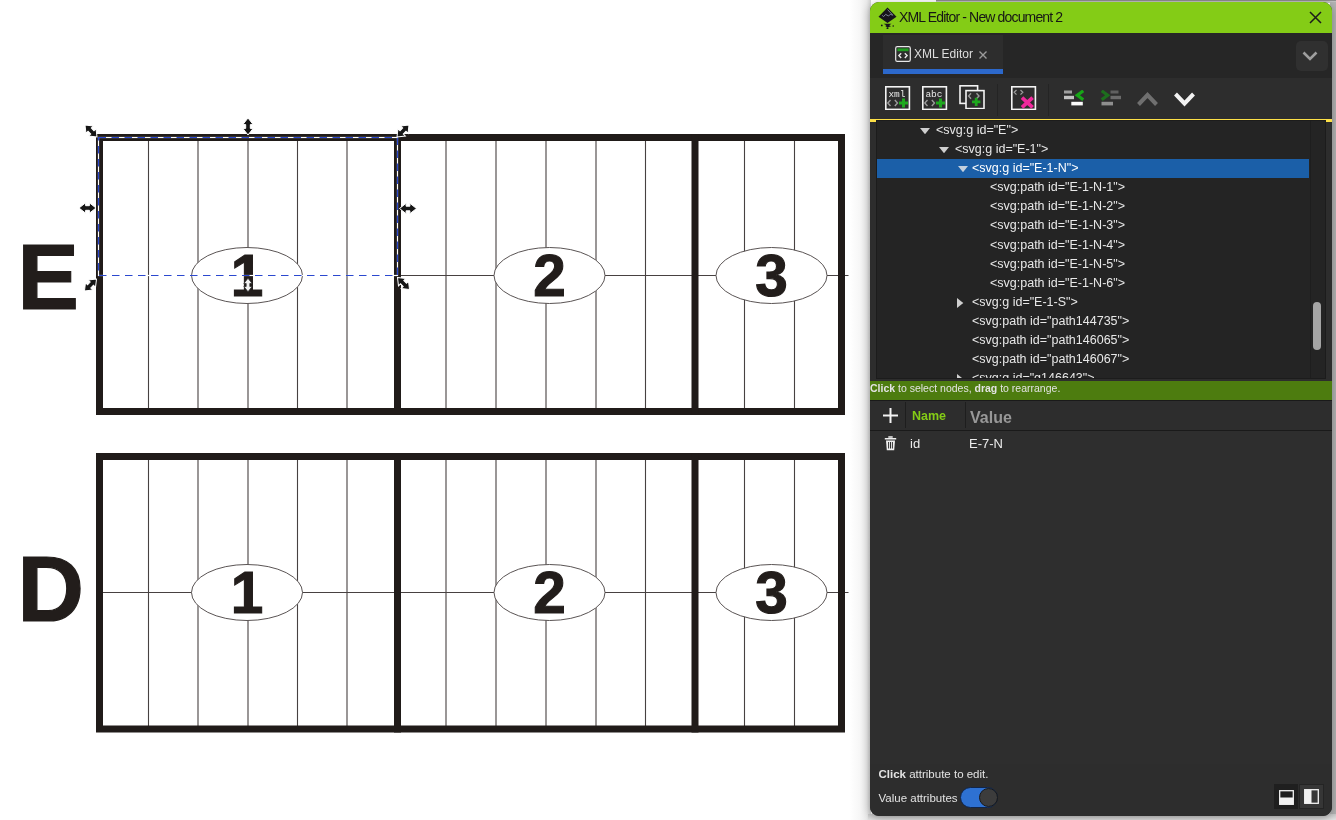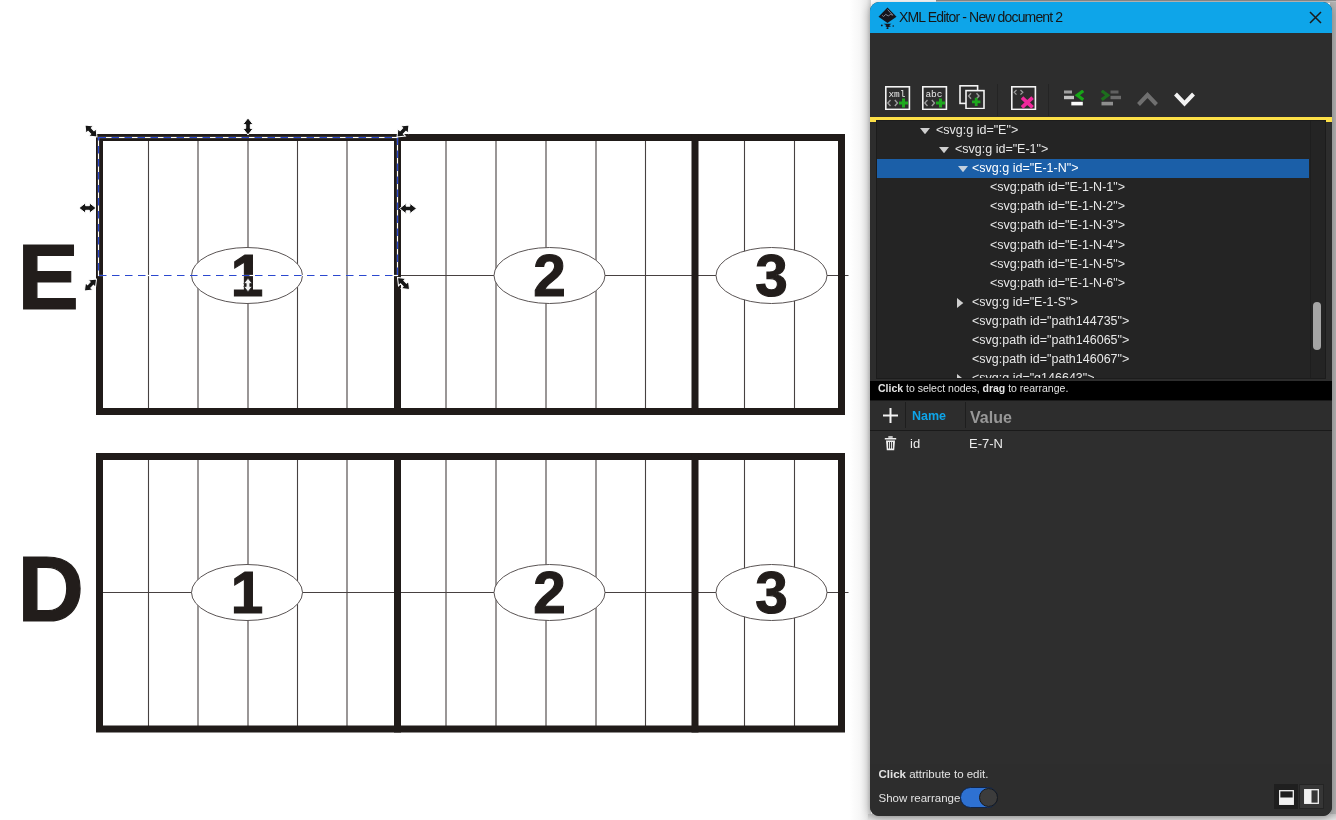--- a/index.html
+++ b/index.html
@@ -2,34 +2,34 @@
 <html><head>
 <meta charset="utf-8">
 <style>
   html,body{margin:0;padding:0;}
   body{width:1336px;height:820px;overflow:hidden;background:#ffffff;
        font-family:"Liberation Sans", sans-serif;position:relative;}
   .abs{position:absolute;}
   #win{position:absolute;left:870px;top:2px;width:462px;height:814px;
        border-radius:9px;overflow:hidden;background:#2d2d2d;
        box-shadow:0 2px 10px rgba(0,0,0,0.32);}
-  #titlebar{position:absolute;left:0;top:0;width:100%;height:31px;background:#0ea5e9;}
+  #titlebar{position:absolute;left:0;top:0;width:100%;height:31px;background:#84cc16;}
   #titletext{position:absolute;left:29px;top:7px;font-size:14px;letter-spacing:-0.85px;color:#161616;}
   #tabbar{position:absolute;left:0;top:31px;width:100%;height:45px;background:#262626;}
   #tab{position:absolute;left:13px;top:2px;width:120px;height:39px;background:#2d2d2d;}
   #tabunderline{position:absolute;left:13px;top:36px;width:120px;height:5px;background:#2c68cb;}
   #toolbar{position:absolute;left:0;top:76px;width:100%;height:44px;background:#2d2d2d;
-           border-bottom:5px solid #fde047;box-sizing:border-box;}
+           border-bottom:3px solid #fde047;box-sizing:border-box;}
   .tbtn{position:absolute;top:8px;}
   #tree{position:absolute;left:6px;top:118px;width:450px;height:259px;background:#242424;
         border:1px solid #1c1c1c;box-sizing:border-box;overflow:hidden;}
   .trow{position:absolute;left:0;width:100%;height:19px;font-size:12.5px;color:#e8e8e8;
         white-space:pre;line-height:19px;}
-  #status{position:absolute;left:0;top:379px;width:100%;height:19px;background:#000000;
-          font-size:10.5px;color:#e3e3e3;line-height:15px;padding-left:8px;box-sizing:border-box;}
+  #status{position:absolute;left:0;top:379px;width:100%;height:19px;background:#4d7c0f;
+          font-size:10.5px;color:#e3e3e3;line-height:15px;box-sizing:border-box;}
   #attrhead{position:absolute;left:0;top:398px;width:100%;height:31px;background:#2d2d2d;
             border-top:1px solid #1a1a1a;border-bottom:1px solid #1a1a1a;box-sizing:border-box;}
   #attrbody{position:absolute;left:0;top:429px;width:100%;height:333px;background:#2e2e2e;}
   #bottominfo{position:absolute;left:0;top:762px;width:100%;height:52px;background:#2d2d2d;}
 </style>
 </head>
 <body>
 
 <svg id="canvas" class="abs" style="left:0;top:0" width="871" height="820" viewBox="0 0 871 820">
   <defs>
@@ -158,20 +158,42 @@
       <circle cx="10.5" cy="21.2" r="1" fill="#16151c"></circle>
     </svg>
 
     <div id="titletext">XML Editor - New document 2</div>
 
     <svg class="abs" style="left:439px;top:9px" width="13" height="13" viewBox="0 0 13 13">
       <path d="M1 1 L12 12 M12 1 L1 12" stroke="#1b1b1b" stroke-width="1.5" fill="none"></path>
     </svg>
   </div>
 
+  <div id="tabbar">
+
+    <div id="tab"></div>
+    <div id="tabunderline"></div>
+
+    <svg class="abs" style="left:25px;top:13px" width="16" height="16" viewBox="0 0 16 16">
+      <rect x="0.7" y="0.7" width="14.6" height="14.6" rx="1.6" fill="none" stroke="#e8e8e8" stroke-width="1.2"></rect>
+      <rect x="2.4" y="2.4" width="11.2" height="2.8" fill="#1f9e1f"></rect>
+      <path d="M6.2 7.2 L3.9 9.6 L6.2 12 M9.8 7.2 L12.1 9.6 L9.8 12" fill="none" stroke="#e8e8e8" stroke-width="1.4"></path>
+    </svg>
+
+    <div class="abs" style="left:44px;top:14px;font-size:12px;color:#dedede">XML Editor</div>
+
+    <svg class="abs" style="left:108px;top:17px" width="10" height="10" viewBox="0 0 10 10">
+      <path d="M1.5 1.5 L8.5 8.5 M8.5 1.5 L1.5 8.5" stroke="#9b9b9b" stroke-width="1.4" fill="none"></path>
+    </svg>
+
+    <div class="abs" style="left:426px;top:8px;width:32px;height:30px;background:#303030;border-radius:5px"></div>
+    <svg class="abs" style="left:432px;top:18px" width="16" height="10" viewBox="0 0 16 10">
+      <path d="M1.5 1.5 L8 8 L14.5 1.5" fill="none" stroke="#9e9e9e" stroke-width="2.6"></path>
+    </svg>
+  </div>
 
   <div id="toolbar">
     <div class="abs" style="left:126.5px;top:6px;width:1.5px;height:32px;background:#242424"></div>
     <div class="abs" style="left:177.5px;top:6px;width:1.5px;height:32px;background:#242424"></div>
 
     <svg class="tbtn abs" style="left:15px" width="26" height="24" viewBox="0 0 26 24">
       <rect x="0.8" y="0.8" width="23.6" height="22.6" fill="none" stroke="#f4f4f4" stroke-width="1.6"></rect>
       <text x="3.4" y="10.6" font-size="9.5" fill="#e8e8e8" font-family="Liberation Mono, monospace">xml</text>
       <path d="M5.5 14 L2.8 17 L5.5 20 M9.8 14 L12.5 17 L9.8 20" fill="none" stroke="#9a9a9a" stroke-width="1.4"></path>
       <path d="M18.5 12.5 V21.5 M14 17 H23" stroke="#1ea81e" stroke-width="3"></path>
@@ -270,21 +292,21 @@
   <div id="status"><b>Click</b> to select nodes, <b>drag</b> to rearrange.</div>
 
   <div id="attrhead"></div>
 
   <svg class="abs" style="left:12px;top:405px" width="17" height="17" viewBox="0 0 17 17">
     <path d="M8.5 1 V16 M1 8.5 H16" stroke="#f2f2f2" stroke-width="2" fill="none"></path>
   </svg>
 
   <div class="abs" style="left:35px;top:400px;width:1px;height:26px;background:#1e1e1e"></div>
 
-  <div class="abs" style="left:42px;top:407px;font-size:12.5px;font-weight:bold;color:#0ea5e9">Name</div>
+  <div class="abs" style="left:42px;top:407px;font-size:12.5px;font-weight:bold;color:#84cc16">Name</div>
 
   <div class="abs" style="left:94.5px;top:400px;width:1px;height:26px;background:#1e1e1e"></div>
 
   <div class="abs" style="left:100px;top:407px;font-size:16px;font-weight:bold;color:#989898">Value</div>
 
   <div id="attrbody"></div>
 
   <svg class="abs" style="left:14px;top:434px" width="13" height="15" viewBox="0 0 13 15">
     <path d="M4.3 1 H8.7 M0.8 2.8 H12.2" stroke="#efefef" stroke-width="1.5" fill="none"></path>
     <path d="M2 4.4 L2.8 14.2 H10.2 L11 4.4 Z" fill="#efefef"></path>
@@ -292,21 +314,21 @@
   </svg>
 
   <div class="abs" style="left:40px;top:434px;font-size:13px;color:#ececec">id</div>
 
   <div class="abs" style="left:99px;top:434px;font-size:13px;color:#ececec">E-7-N</div>
 
   <div id="bottominfo"></div>
 
   <div class="abs" style="left:8.5px;top:766px;font-size:11.5px;color:#e3e3e3"><b>Click</b> attribute to edit.</div>
 
-  <div class="abs" style="left:8.5px;top:790px;font-size:11.5px;color:#e3e3e3">Show rearrange</div>
+  <div class="abs" style="left:8.5px;top:790px;font-size:11.5px;color:#e3e3e3">Value attributes</div>
 
   <div class="abs" style="left:90px;top:785px;width:38px;height:21px;background:#2e71d2;border-radius:10.5px;border:1px solid #10254a;box-sizing:border-box"></div>
   <div class="abs" style="left:108.5px;top:786px;width:19px;height:19px;background:#3c3c3c;border-radius:50%;border:1px solid #191919;box-sizing:border-box"></div>
 
   <div class="abs" style="left:404px;top:782px;width:24px;height:25px;background:#1f1f1f"></div>
   <svg class="abs" style="left:409px;top:788px" width="15" height="15" viewBox="0 0 15 15">
     <rect x="0.7" y="0.7" width="13.6" height="13.6" fill="none" stroke="#f2f2f2" stroke-width="1.3"></rect>
     <rect x="0.7" y="7.5" width="13.6" height="6.8" fill="#f2f2f2"></rect>
   </svg>
 

